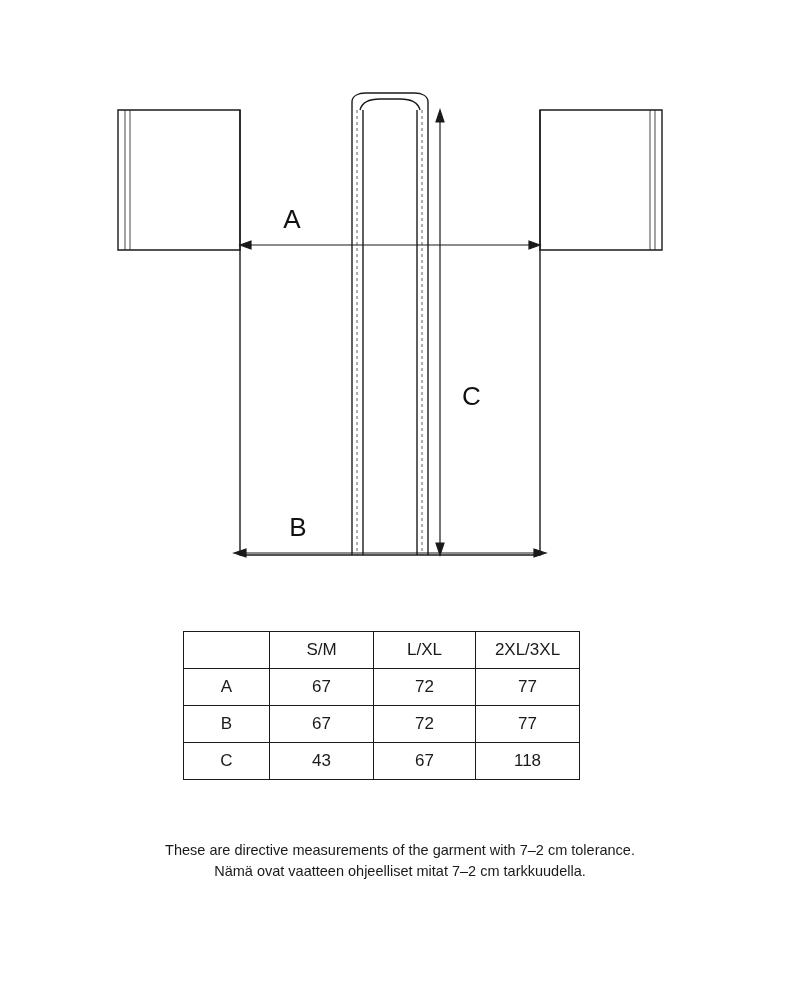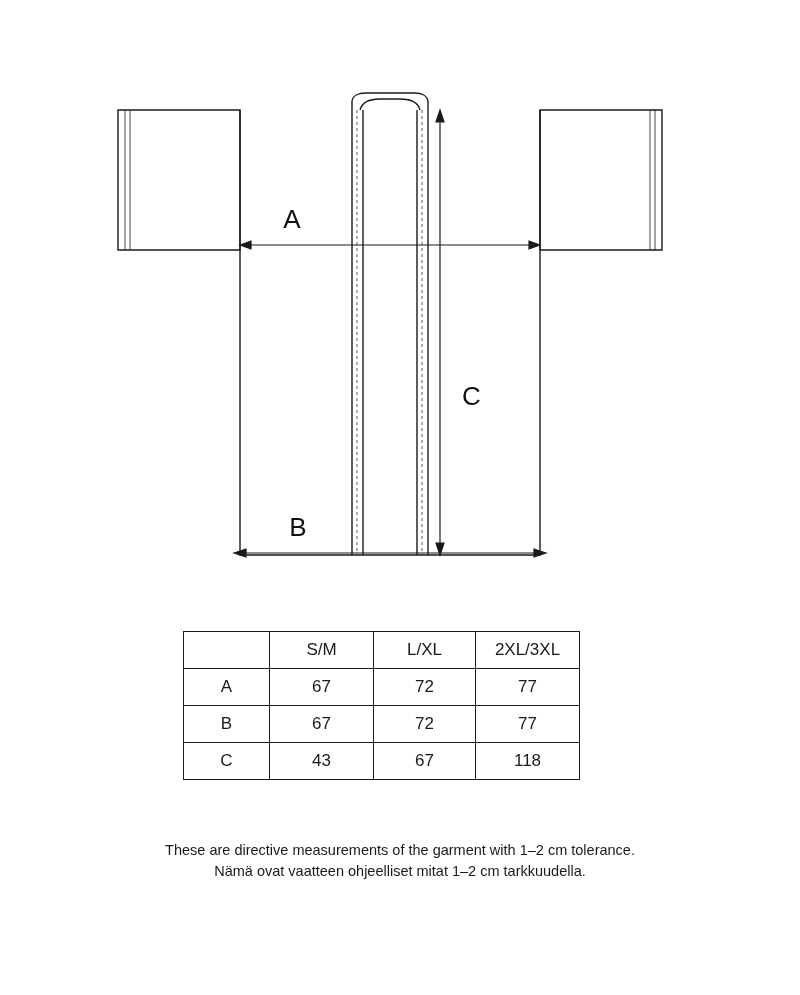--- a/index.html
+++ b/index.html
@@ -179,17 +179,17 @@
           <td class="row-label">C</td>
           <td>43</td>
           <td>67</td>
           <td>118</td>
         </tr>
       </tbody>
     </table>
   </div>
 
   <div class="footnote">
-    <div>These are directive measurements of the garment with 1–2 cm tolerance.</div>
-    <div>Nämä ovat vaatteen ohjeelliset mitat 1–2 cm tarkkuudella.</div>
+    <div>These are directive measurements of the garment with 7–2 cm tolerance.</div>
+    <div>Nämä ovat vaatteen ohjeelliset mitat 7–2 cm tarkkuudella.</div>
   </div>
 
 </div>
 
 </body></html>

